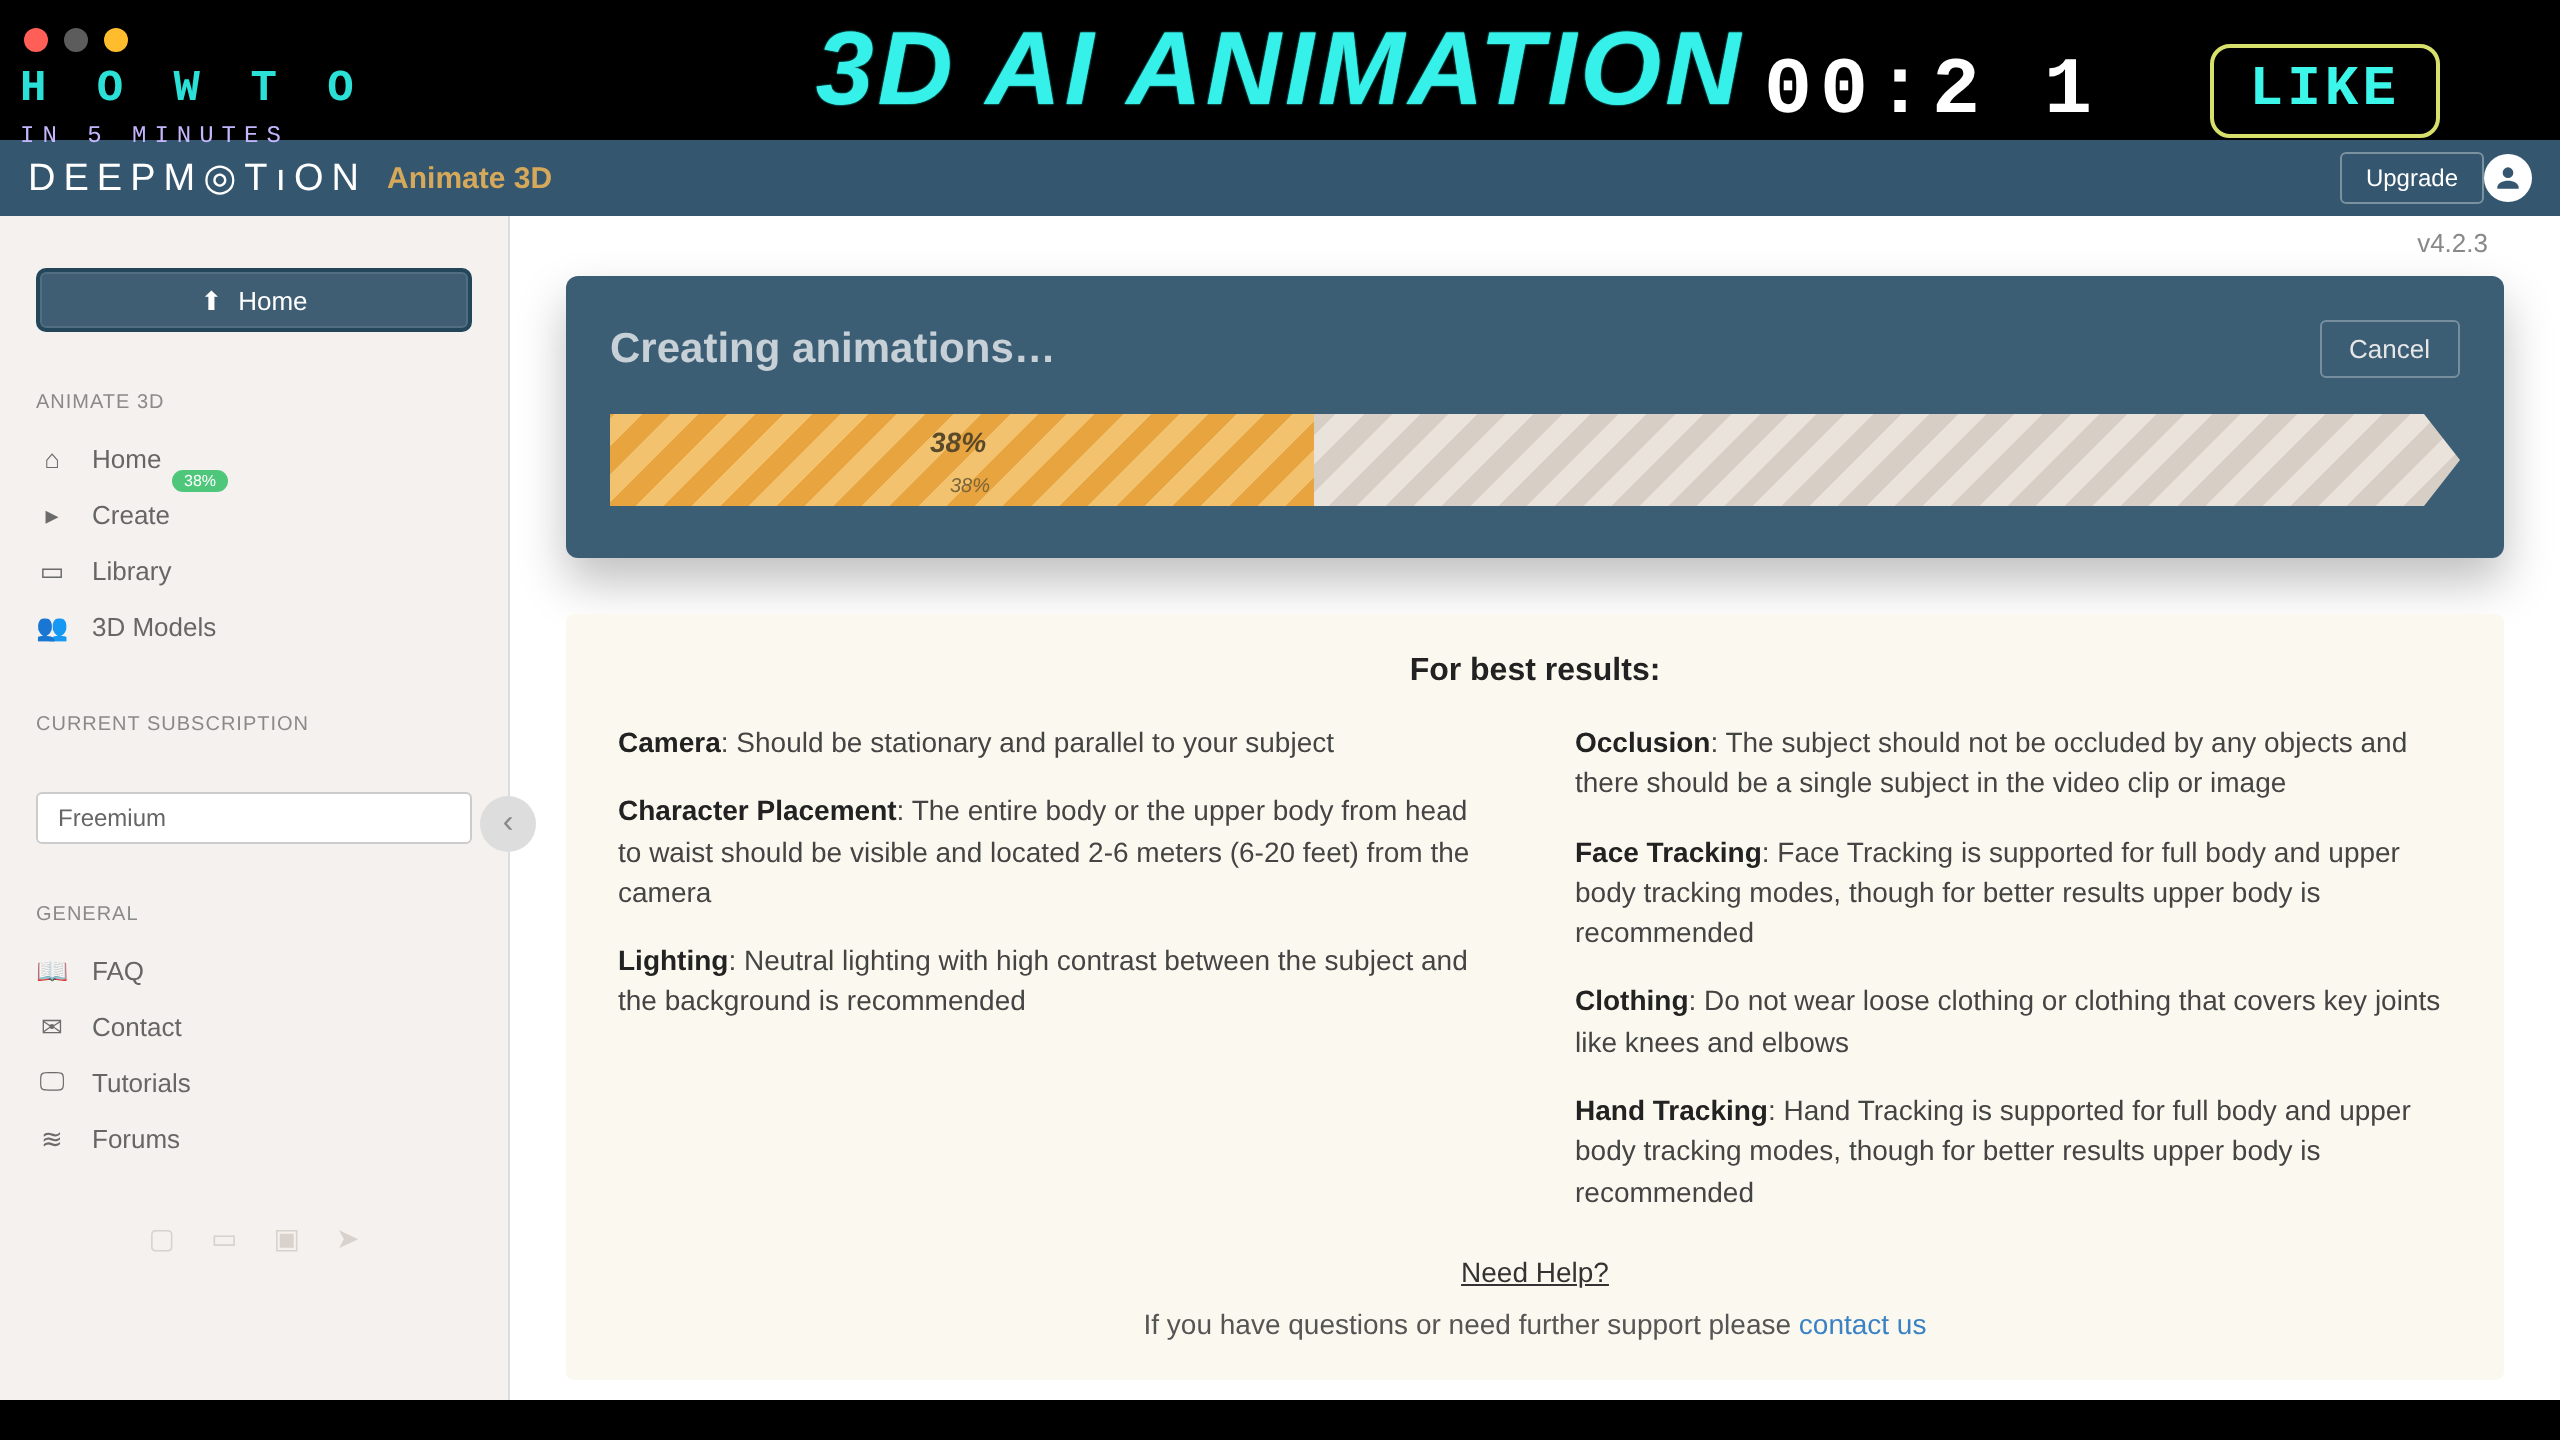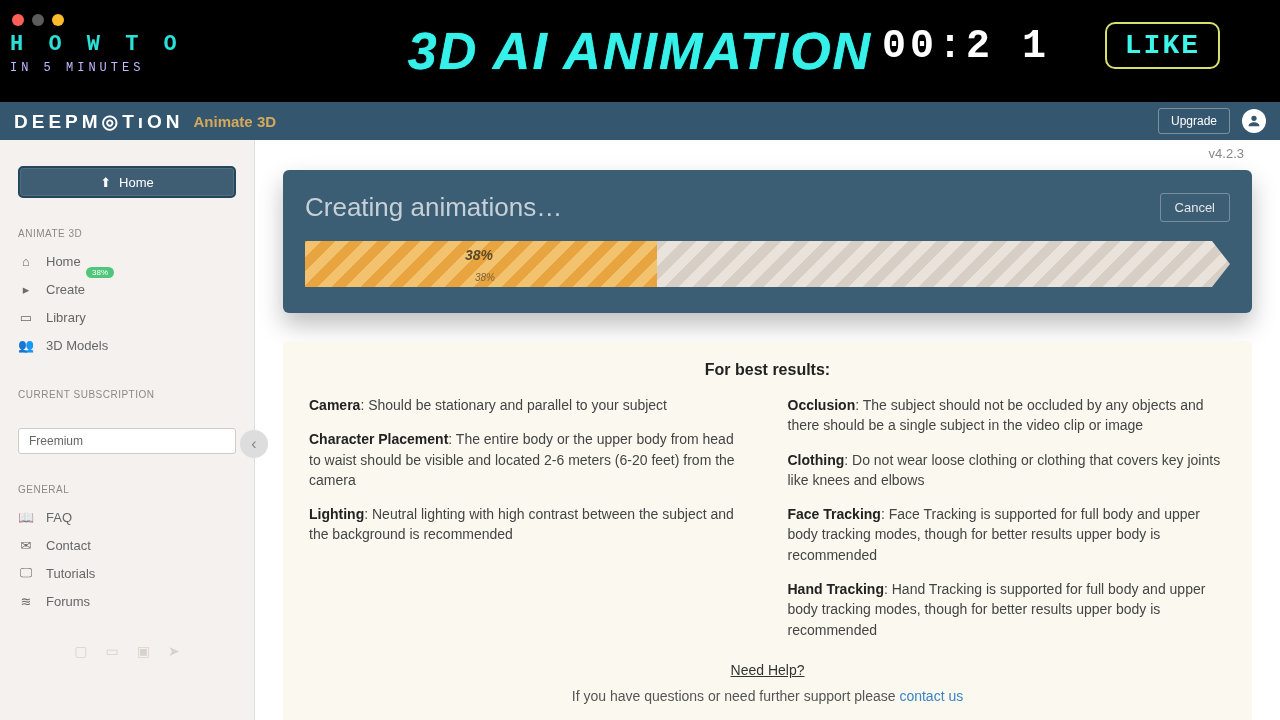--- a/index.html
+++ b/index.html
@@ -5,21 +5,21 @@
   * { margin: 0; padding: 0; box-sizing: border-box; }
   body {
     font-family: -apple-system, BlinkMacSystemFont, "Segoe UI", Helvetica, Arial, sans-serif;
     background: #000;
     width: 1280px;
     height: 720px;
     overflow: hidden;
   }
   
   .banner {
-    height: 102px;
+    height: 70px;
     background: #000;
     position: relative;
     display: flex;
     align-items: center;
   }
   .traffic-lights {
     position: absolute; top: 14px; left: 12px;
     display: flex; gap: 8px;
   }
   .traffic-lights span {
@@ -78,38 +78,38 @@
     height: 38px;
     background: #34566e;
     display: flex;
     align-items: center;
     padding: 0 14px;
   }
   .logo {
     color: #fff;
     font-size: 19px;
     letter-spacing: 4px;
-    font-weight: 700;
+    font-weight: 400;
   }
   .logo-sub {
     color: #d6a95a;
     font-size: 15px;
     margin-left: 10px;
     font-weight: 600;
   }
   .spacer { flex: 1; }
   .upgrade-btn {
     border: 1px solid rgba(255,255,255,0.35);
     background: transparent;
     color: #fff;
     font-size: 12px;
     padding: 5px 12px;
     border-radius: 3px;
     cursor: pointer;
-    margin-right: 12px;
+    margin-right: 0;
   }
   .avatar {
     width: 24px; height: 24px; border-radius: 50%;
     background: #fff; display:flex;align-items:center;justify-content:center;
   }
   .avatar svg { width:16px;height:16px; fill:#34566e;}
 
   
   .app-body {
     display: flex;
@@ -203,22 +203,22 @@
     border-radius: 6px;
     padding: 22px 22px 26px 22px;
     box-shadow: 0 12px 24px rgba(0,0,0,0.25);
     margin-top: 12px;
   }
   .progress-head {
     display:flex; align-items:center;
   }
   .progress-title {
     color: #c7d0d7;
-    font-size: 26px;
-    font-weight: 400;
+    font-size: 21px;
+    font-weight: 700;
     text-align: right;
   }
   .cancel-btn {
     margin-left:auto;
     border:1px solid rgba(255,255,255,0.3);
     background:transparent; color:#e6e6e6;
     font-size:13px; padding:6px 14px; border-radius:3px; cursor:pointer;
   }
   .progress-bar-wrap {
     margin-top: 18px;
@@ -377,22 +377,22 @@
     <div class="tips-card">
       <div class="tips-title">For best results:</div>
       <div class="tip-cols">
         <div class="tip-col">
           <div class="tip"><b>Camera</b><span>: Should be stationary and parallel to your subject</span></div>
           <div class="tip"><b>Character Placement</b><span>: The entire body or the upper body from head to waist should be visible and located 2-6 meters (6-20 feet) from the camera</span></div>
           <div class="tip"><b>Lighting</b><span>: Neutral lighting with high contrast between the subject and the background is recommended</span></div>
         </div>
         <div class="tip-col">
           <div class="tip"><b>Occlusion</b><span>: The subject should not be occluded by any objects and there should be a single subject in the video clip or image</span></div>
+          <div class="tip"><b>Face Tracking</b><span>: Face Tracking is supported for full body and upper body tracking modes, though for better results upper body is recommended</span></div>
           <div class="tip"><b>Clothing</b><span>: Do not wear loose clothing or clothing that covers key joints like knees and elbows</span></div>
-          <div class="tip"><b>Face Tracking</b><span>: Face Tracking is supported for full body and upper body tracking modes, though for better results upper body is recommended</span></div>
           <div class="tip"><b>Hand Tracking</b><span>: Hand Tracking is supported for full body and upper body tracking modes, though for better results upper body is recommended</span></div>
         </div>
       </div>
       <div class="help-row">
         <div class="need">Need Help?</div>
         <div class="sub">
           <span>If you have questions or need further support please </span><a>contact us</a>
         </div>
       </div>
     </div>

